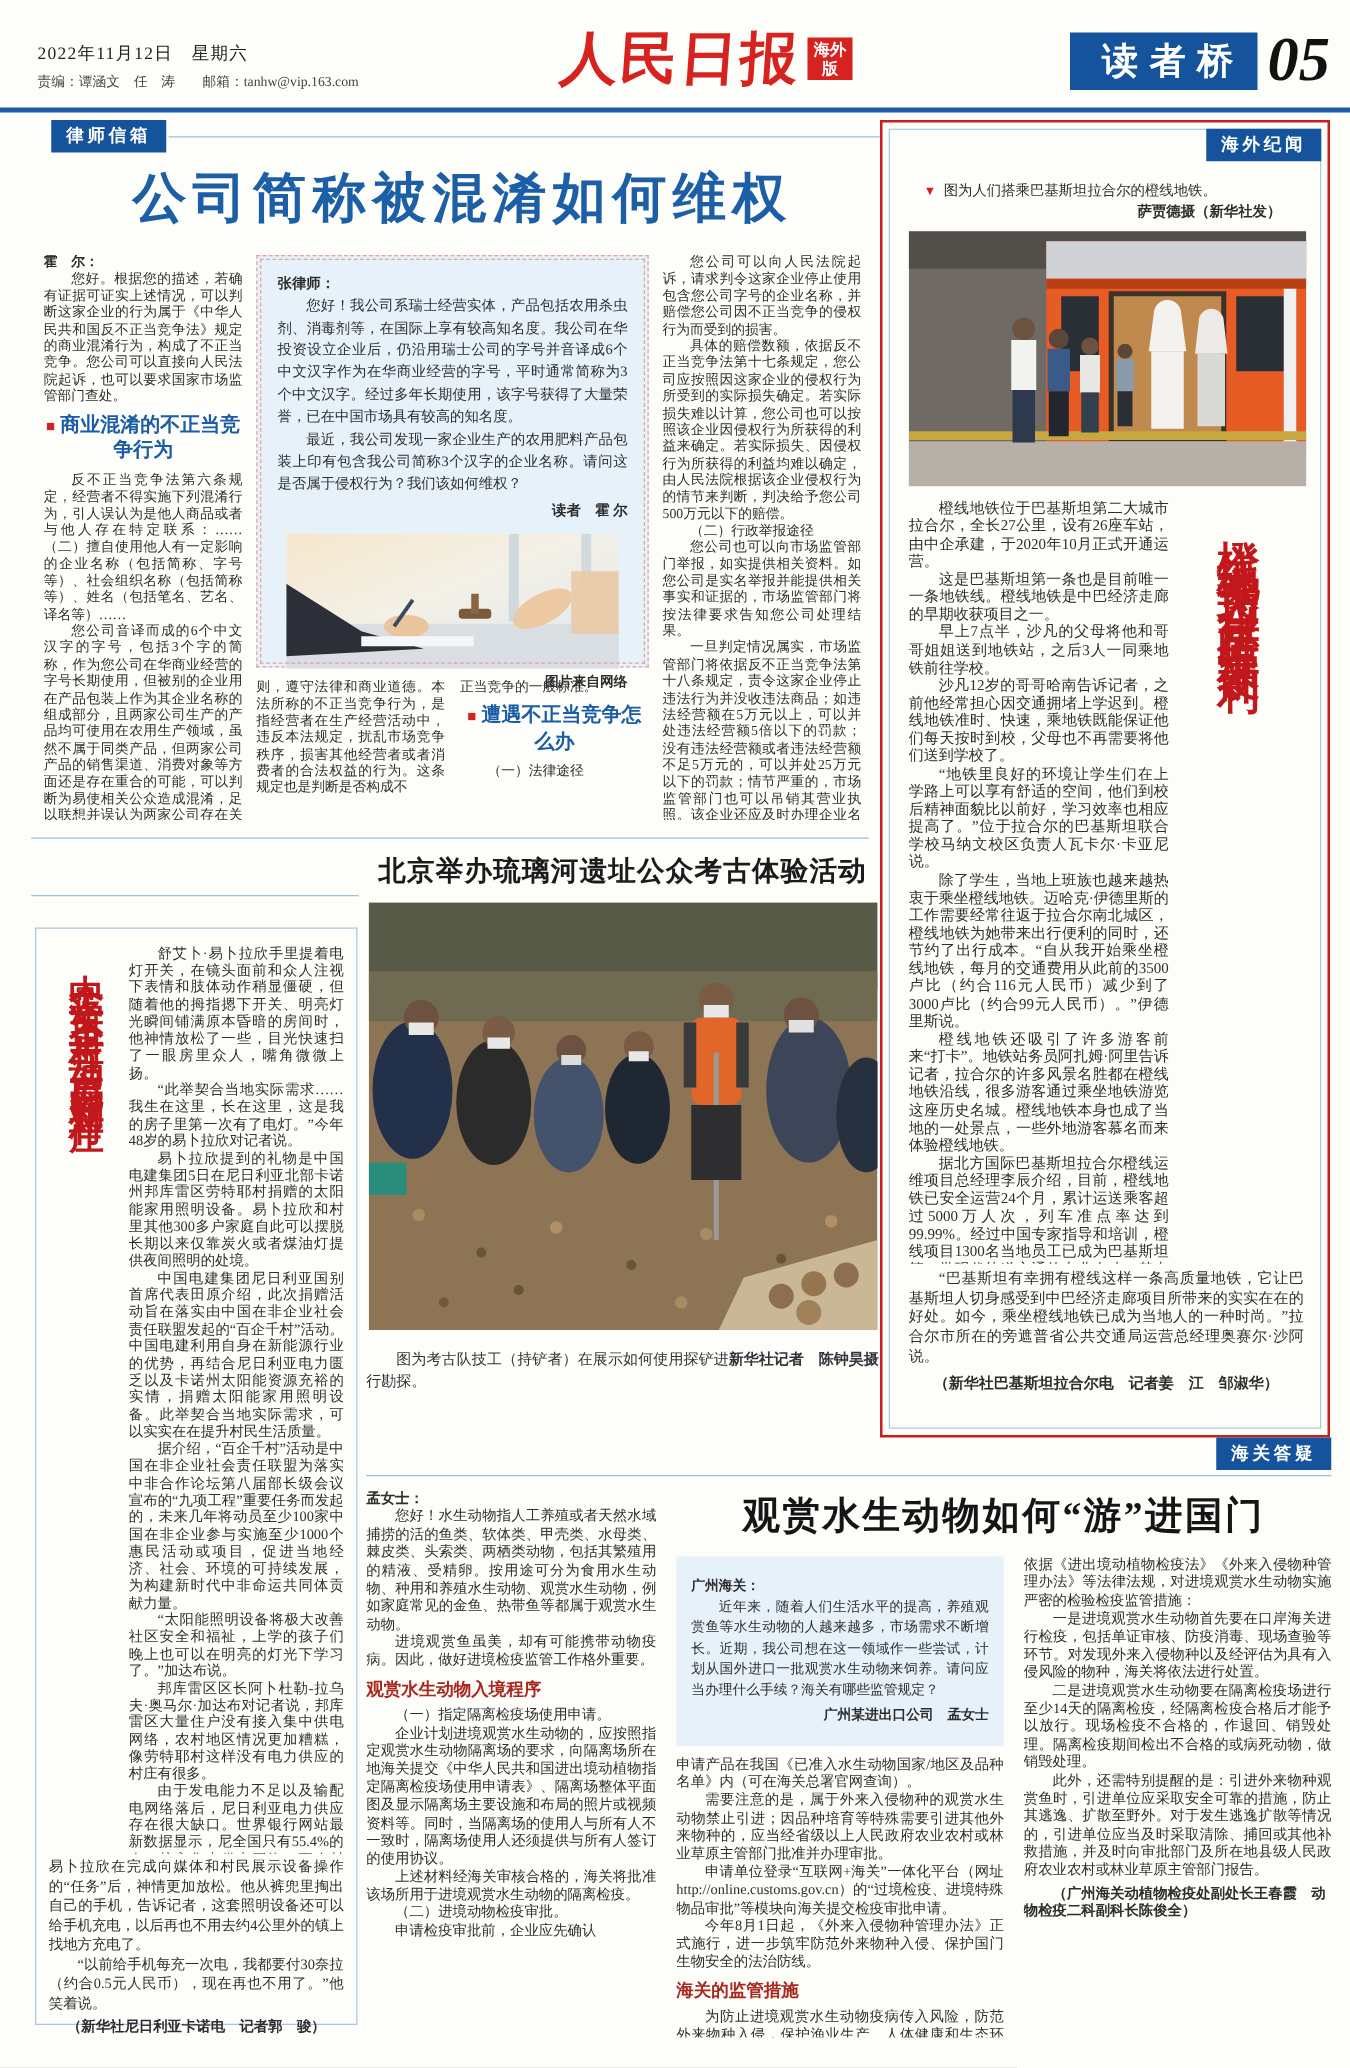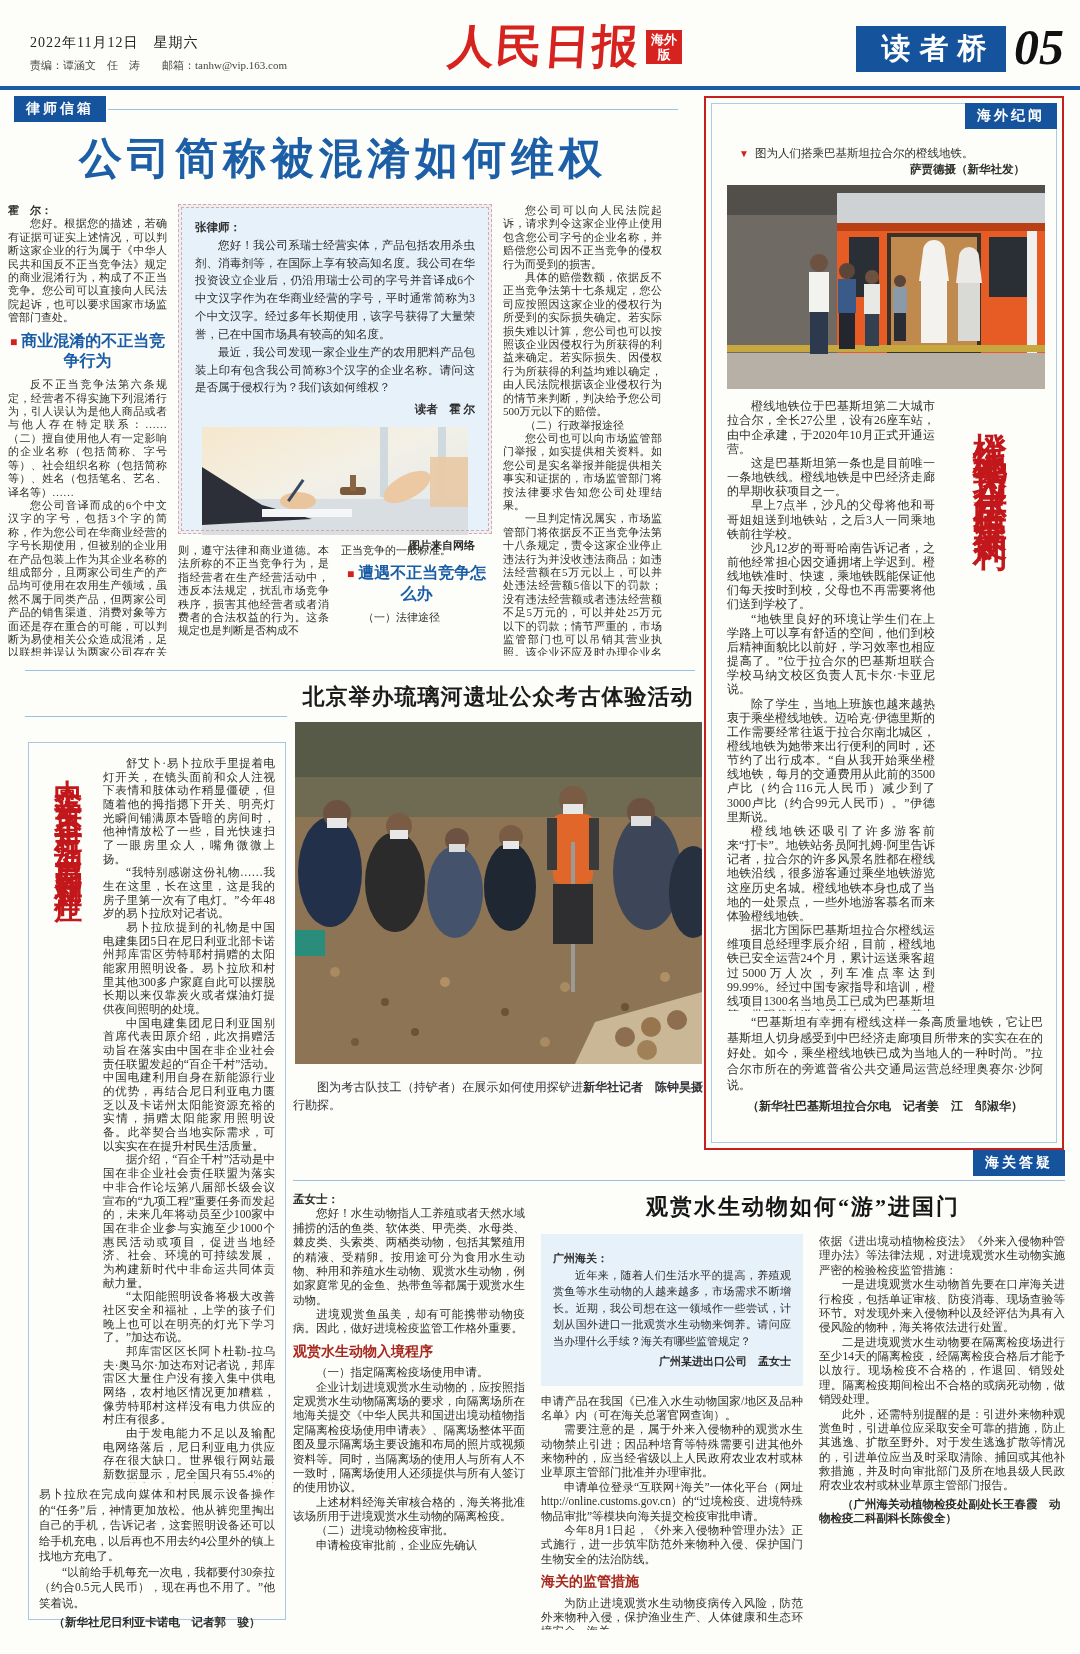--- a/index.html
+++ b/index.html
@@ -33,21 +33,21 @@
   .sub-blue{color:#1a5da6;font-weight:bold;font-size:16px;line-height:1.3;text-align:center;
             margin:6px 0 !important;text-indent:0;font-family:"Liberation Sans","DejaVu Sans",sans-serif;}
   .sub-blue .sq{color:#d0231f;font-size:12px;margin-right:4px;}
   .sub-red{color:#a8281e;font-weight:bold;font-size:14px;margin:7px 0 5px !important;text-indent:0;
            font-family:"Liberation Sans","DejaVu Sans",sans-serif;}
   .byline{font-weight:bold;text-indent:2em;margin-top:4px !important;}
   .sign{text-align:right;font-weight:bold;text-indent:0;margin-top:4px !important;}
   .col{overflow:hidden;}
 
   
-  .lawyer{left:8px;top:96px;width:670px;height:568px;}
+  .lawyer{left:35px;top:96px;width:670px;height:568px;}
   .lawyer .label{position:absolute;left:6px;top:0;}
   .lawyer-rule{position:absolute;left:100px;top:13px;width:570px;}
   .lawyer-headline{margin-top:34px;text-align:center;font-size:43px;font-weight:bold;
                    color:#1d5fa7;letter-spacing:5px;}
   .lawyer-cols{display:flex;gap:11px;margin-top:16px;height:452px;}
   .lawyer .bt{font-size:11px;line-height:1.22;}
   .lcol1,.lcol4{width:159px;}
   .lmid{width:314px;display:flex;flex-direction:column;}
   .letterbox{background:#e7f1fa;border:1px dashed #dfa49e;outline:1px dashed #dfa49e;outline-offset:-4px;
              padding:14px 16px 8px;height:330px;box-sizing:border-box;}
@@ -96,21 +96,21 @@
   .ll-lastline{display:flex;justify-content:space-between;}
   .ll-credit{white-space:nowrap;font-weight:bold;}
 
   
   .customs{left:293px;top:1150px;width:772px;height:480px;}
   .customs .label{position:absolute;right:0;top:0;}
   .customs-rule{position:absolute;left:0;top:30px;width:772px;}
   .cu-row{position:absolute;left:0;top:42px;right:0;bottom:0;display:flex;}
   .cu-col1{width:232px;font-size:11.5px;line-height:1.25;overflow:hidden;}
   .cu-right{flex:1;margin-left:16px;display:flex;flex-direction:column;}
-  .cu-headline{text-align:center;font-size:22px;font-weight:bold;color:#151515;letter-spacing:2px;}
+  .cu-headline{text-align:center;font-size:30px;font-weight:bold;color:#151515;letter-spacing:2px;}
   .cu-cols{display:flex;margin-top:12px;flex:1;overflow:hidden;}
   .cu-col2{width:262px;font-size:11.5px;line-height:1.25;}
   .cu-col3{flex:1;margin-left:16px;font-size:11.5px;line-height:1.25;overflow:hidden;}
   .cu-letter{background:#e7f1fa;padding:16px 12px;font-size:11px;line-height:1.5;margin-bottom:8px;}
 </style>
 </head>
 <body>
 
 <div class="page">
 
@@ -255,21 +255,21 @@
   <div class="abs rule-h rule-lawyer-bottom"></div>
   <div class="abs rule-h rule-nigeria-top"></div>
 
   <div class="abs nigeria">
     <div class="ni-row">
       <div class="ni-vtitle">
         <div>中企落实『百企千村』活动点亮尼日利亚村庄</div>
       </div>
       <div class="ni-text bt">
           <p class="para">舒艾卜·易卜拉欣手里提着电灯开关，在镜头面前和众人注视下表情和肢体动作稍显僵硬，但随着他的拇指摁下开关、明亮灯光瞬间铺满原本昏暗的房间时，他神情放松了一些，目光快速扫了一眼房里众人，嘴角微微上扬。</p>
-          <p class="para">“我特别感谢这份礼物……我生在这里，长在这里，这是我的房子里第一次有了电灯。”今年48岁的易卜拉欣对记者说。</p>
+          <p class="para">“此举契合当地实际需求……我生在这里，长在这里，这是我的房子里第一次有了电灯。”今年48岁的易卜拉欣对记者说。</p>
           <p class="para">易卜拉欣提到的礼物是中国电建集团5日在尼日利亚北部卡诺州邦库雷区劳特耶村捐赠的太阳能家用照明设备。易卜拉欣和村里其他300多户家庭自此可以摆脱长期以来仅靠炭火或者煤油灯提供夜间照明的处境。</p>
           <p class="para">中国电建集团尼日利亚国别首席代表田原介绍，此次捐赠活动旨在落实由中国在非企业社会责任联盟发起的“百企千村”活动。中国电建利用自身在新能源行业的优势，再结合尼日利亚电力匮乏以及卡诺州太阳能资源充裕的实情，捐赠太阳能家用照明设备。此举契合当地实际需求，可以实实在在提升村民生活质量。</p>
           <p class="para">据介绍，“百企千村”活动是中国在非企业社会责任联盟为落实中非合作论坛第八届部长级会议宣布的“九项工程”重要任务而发起的，未来几年将动员至少100家中国在非企业参与实施至少1000个惠民活动或项目，促进当地经济、社会、环境的可持续发展，为构建新时代中非命运共同体贡献力量。</p>
           <p class="para">“太阳能照明设备将极大改善社区安全和福祉，上学的孩子们晚上也可以在明亮的灯光下学习了。”加达布说。</p>
           <p class="para">邦库雷区区长阿卜杜勒-拉乌夫·奥马尔·加达布对记者说，邦库雷区大量住户没有接入集中供电网络，农村地区情况更加糟糕，像劳特耶村这样没有电力供应的村庄有很多。</p>
           <p class="para">由于发电能力不足以及输配电网络落后，尼日利亚电力供应存在很大缺口。世界银行网站最新数据显示，尼全国只有55.4%的人口接入集中供电网络，而农村地区仅有约34%的人口接入电网。</p>
         </div>
     </div>
     <div class="ni-tail bt">
         <p class="para cont">易卜拉欣在完成向媒体和村民展示设备操作的“任务”后，神情更加放松。他从裤兜里掏出自己的手机，告诉记者，这套照明设备还可以给手机充电，以后再也不用去约4公里外的镇上找地方充电了。</p>

